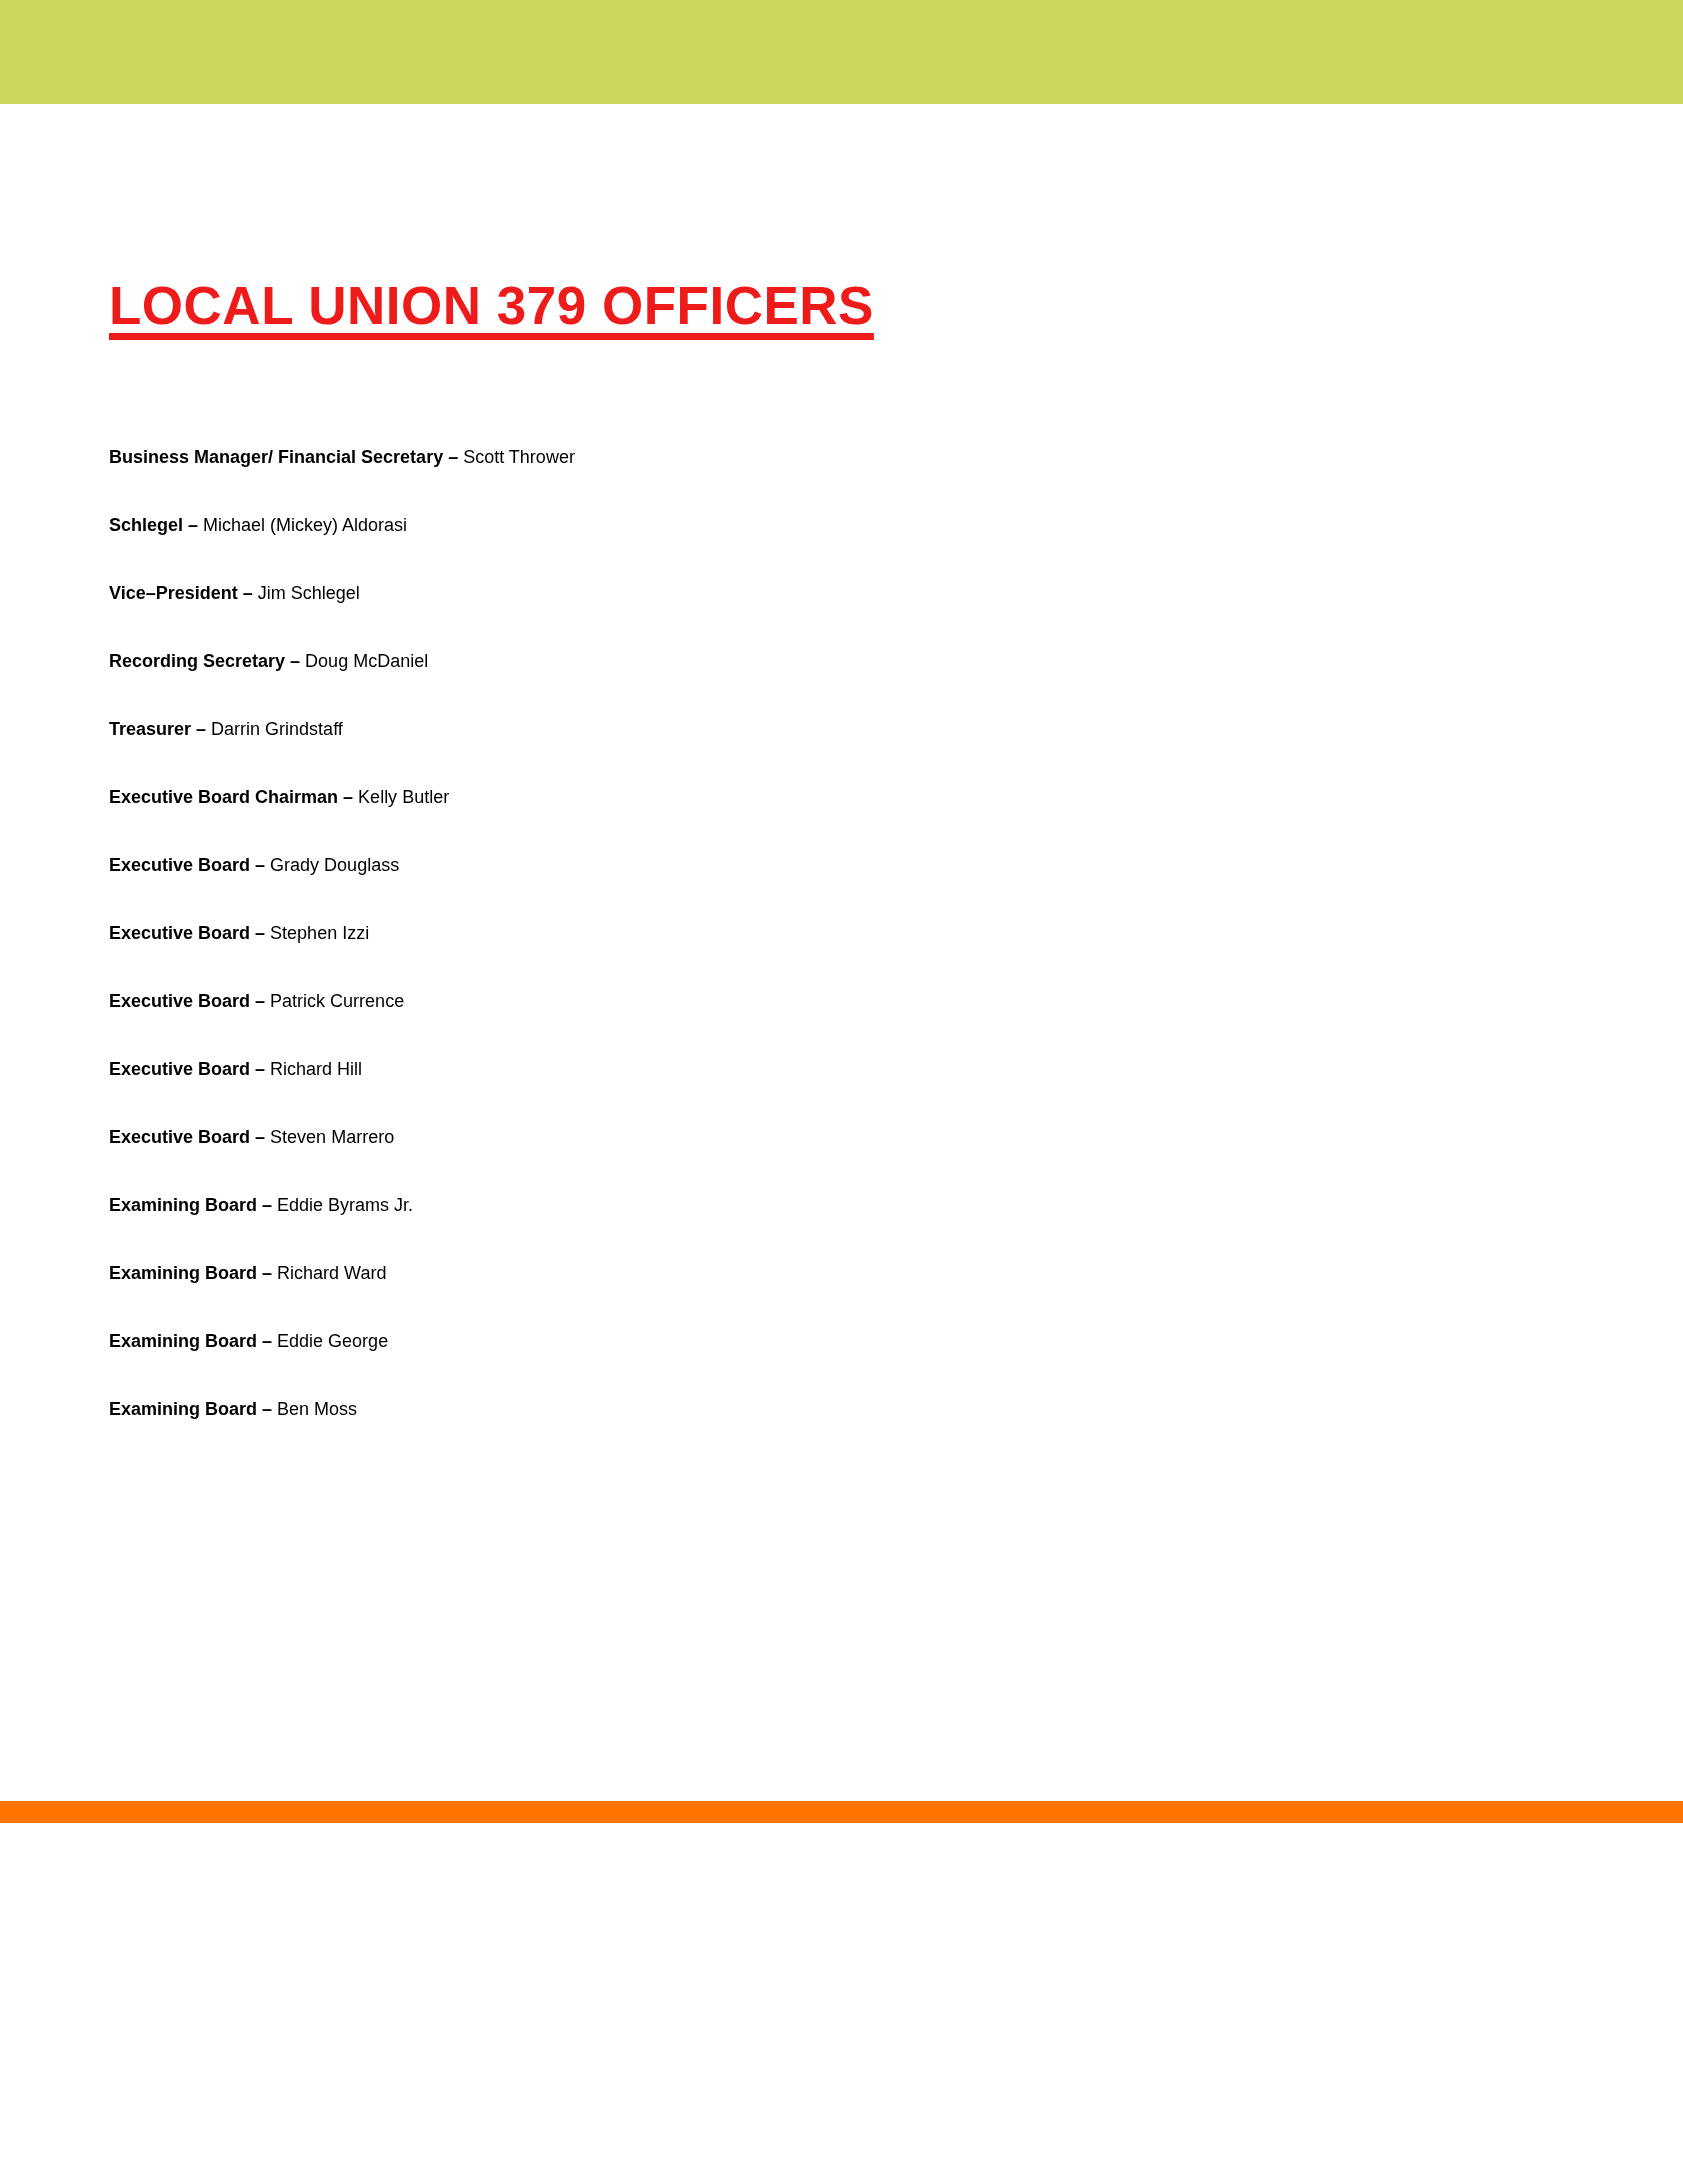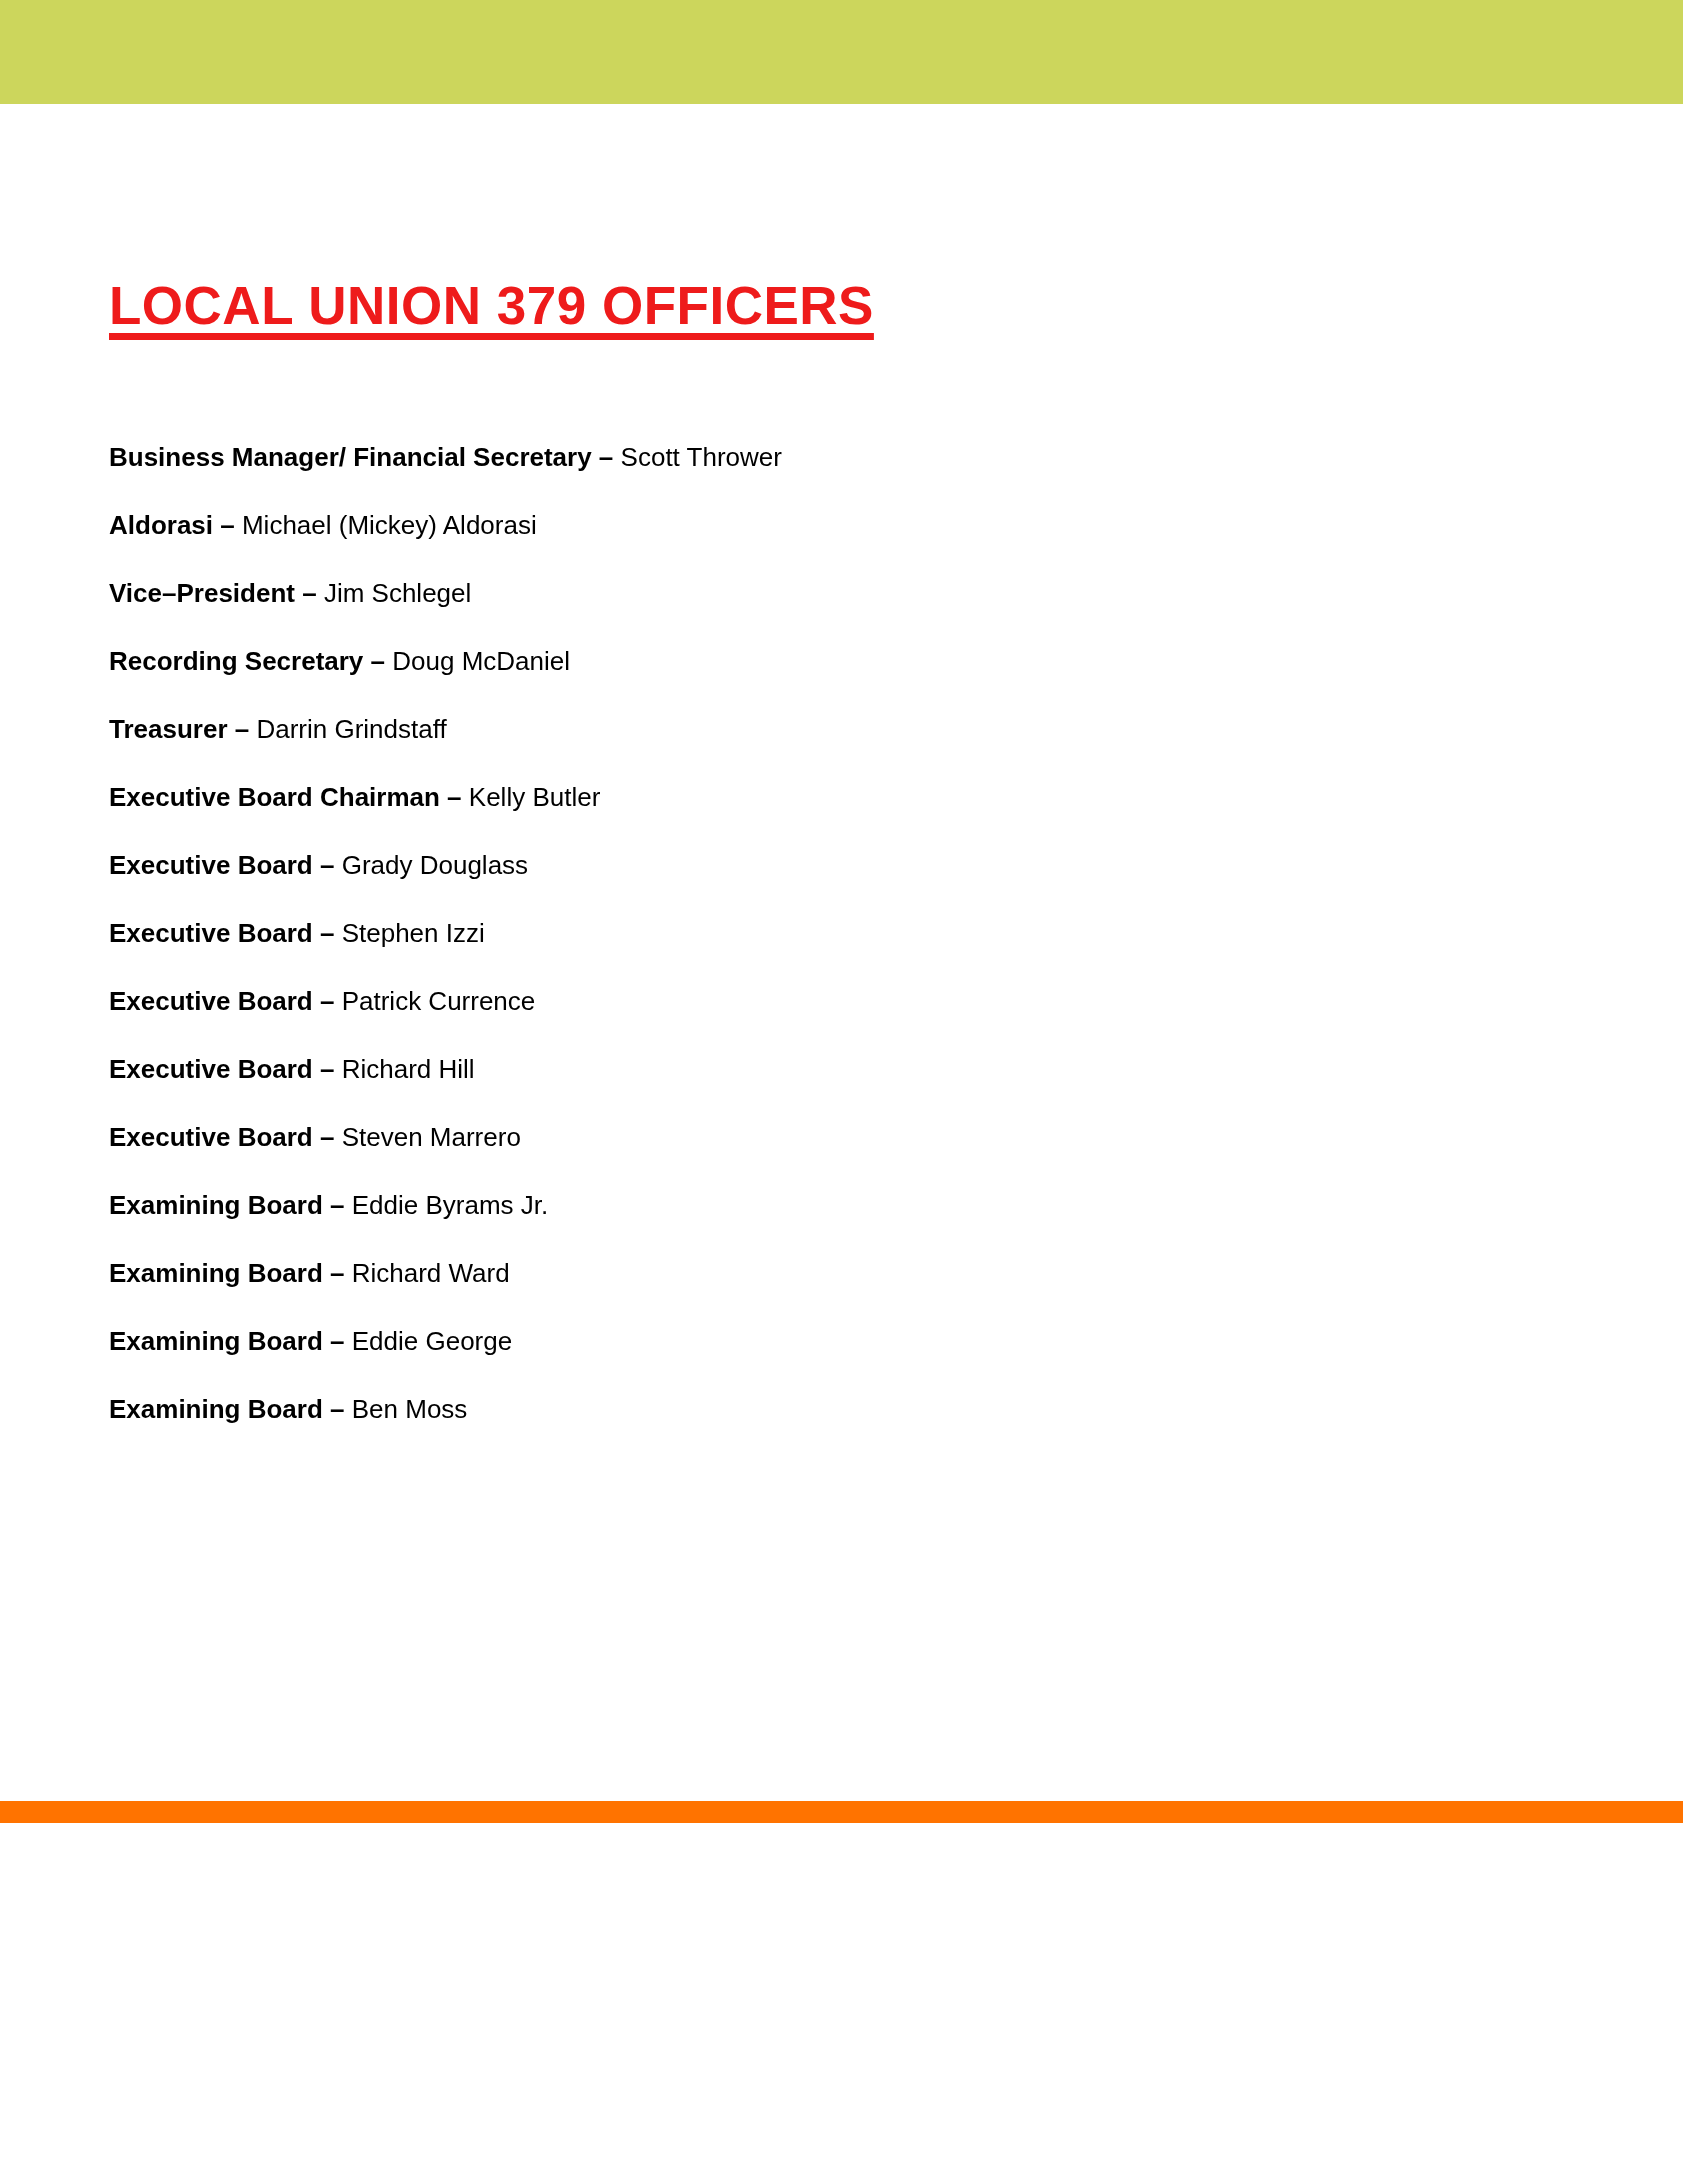--- a/index.html
+++ b/index.html
@@ -39,21 +39,21 @@
   }
   .officer-list {
     position: absolute;
     left: 109px;
     top: 442px;
     margin: 0;
     padding: 0;
     list-style: none;
   }
   .officer-item {
-    font-size: 26px;
+    font-size: 18px;
     line-height: 30px;
     margin-bottom: 38px;
     color: #000000;
     white-space: nowrap;
   }
   .officer-role {
     font-weight: bold;
   }
   .footer-orange {
     position: absolute;
@@ -80,21 +80,21 @@
 
   <h1 class="title">LOCAL UNION 379 OFFICERS</h1>
 
   <ul class="officer-list" id="officer-list">
   <li class="officer-item">
     <span class="officer-role">Business Manager/ Financial Secretary –</span>
     <span class="officer-name"> Scott Thrower</span>
   </li>
 
   <li class="officer-item">
-    <span class="officer-role">Aldorasi –</span>
+    <span class="officer-role">Schlegel –</span>
     <span class="officer-name"> Michael (Mickey) Aldorasi</span>
   </li>
 
   <li class="officer-item">
     <span class="officer-role">Vice–President –</span>
     <span class="officer-name"> Jim Schlegel</span>
   </li>
 
   <li class="officer-item">
     <span class="officer-role">Recording Secretary –</span>

